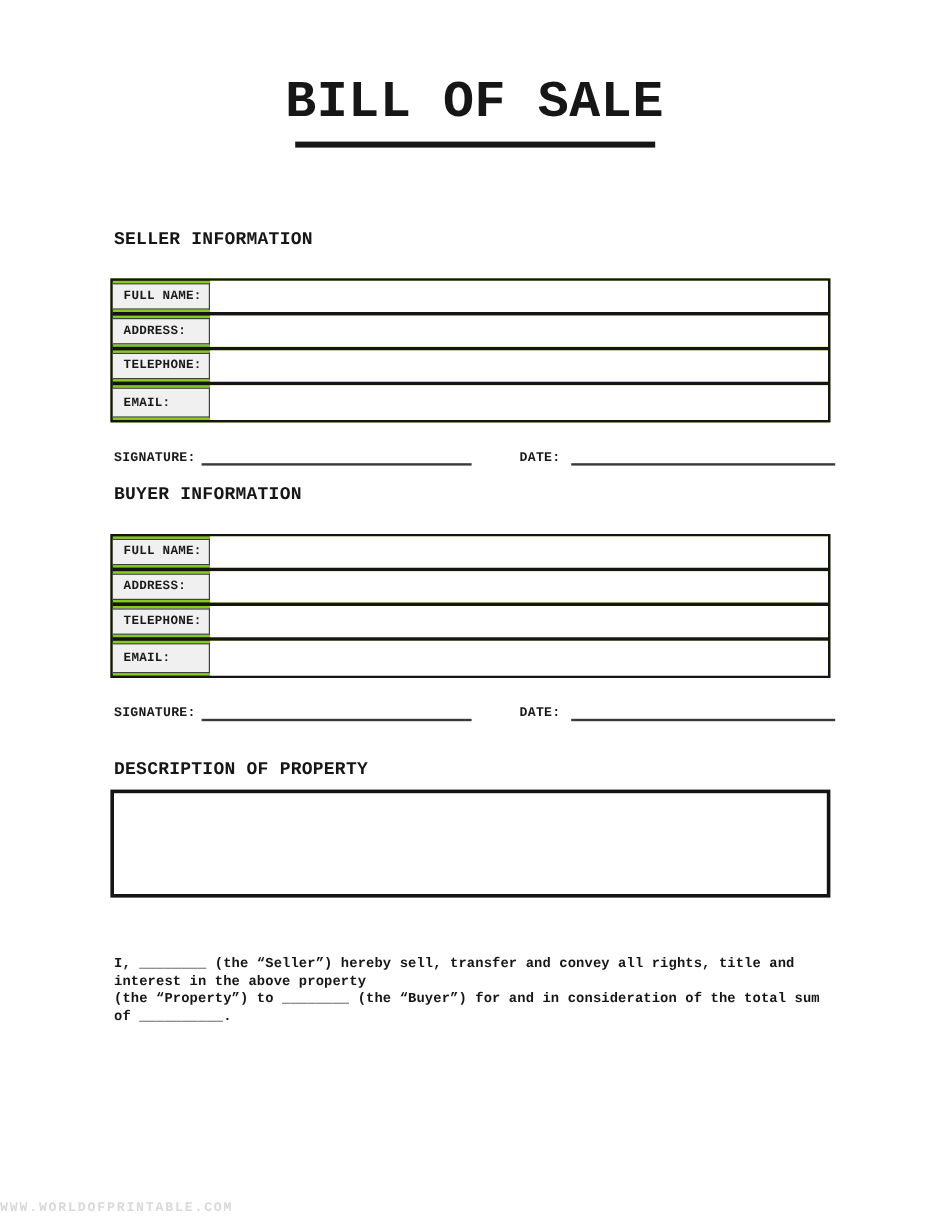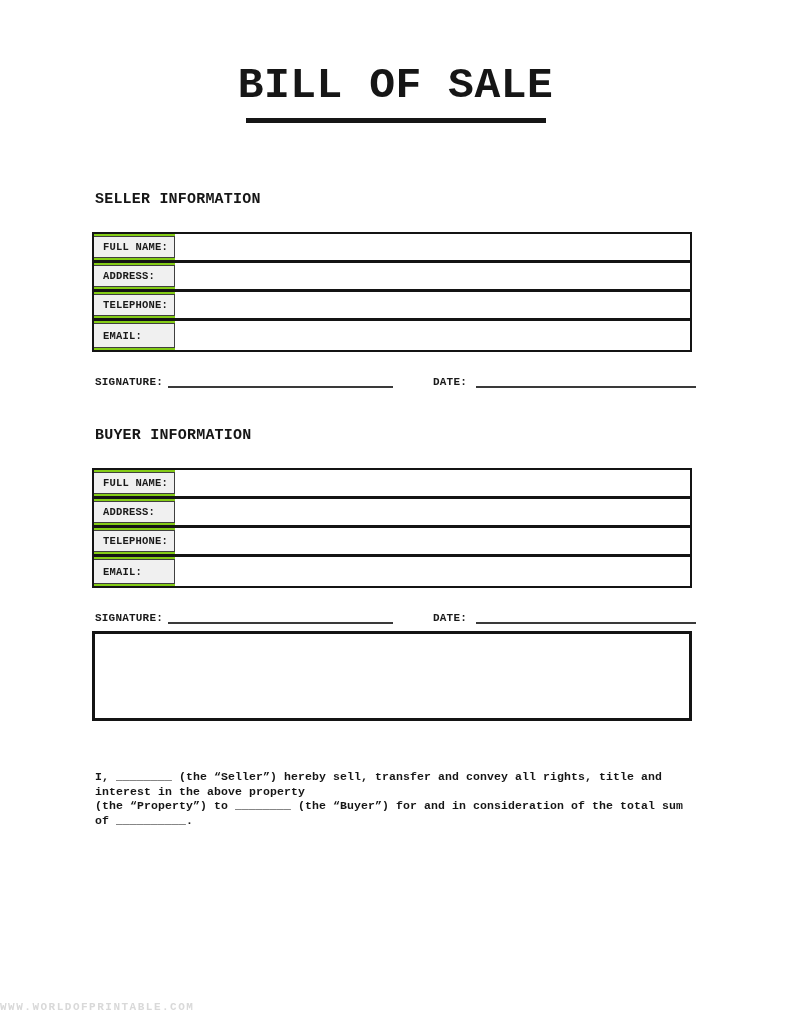--- a/index.html
+++ b/index.html
@@ -33,21 +33,21 @@
 
   .sec-heading {
     font-size: 15px;
     line-height: 18px;
     font-weight: 700;
     letter-spacing: 0.2px;
     padding-left: 3px;
     color: #161616;
   }
   .seller-heading { margin-top: 68px; }
-  .buyer-heading  { margin-top: 39px; }
+  .buyer-heading  { margin-top: 16px; }
   .prop-heading   { margin-top: 32px; }
 
   .info-table {
     margin-top: 23px;
     border: 2px solid #141414;
     background: #84cc16;
   }
   .info-row {
     display: flex;
     height: 29px;
@@ -176,20 +176,21 @@
       </div>
     </div>
 
     <div class="sig-row">
       <span>SIGNATURE:</span>
       <span class="sig-line line-signature"></span>
       <span class="date-label">DATE:</span>
       <span class="sig-line line-date"></span>
     </div>
 
+    <div class="sec-heading prop-heading">DESCRIPTION OF PROPERTY</div>
     <div class="desc-box"></div>
 
     <div class="legal">
       <div>I, ________ (the “Seller”) hereby sell, transfer and convey all rights, title and interest in the above property</div>
       <div>(the “Property”) to ________ (the “Buyer”) for and in consideration of the total sum of __________.</div>
     </div>
 
   </div>
 
   <div class="page-footer">WWW.WORLDOFPRINTABLE.COM</div>

